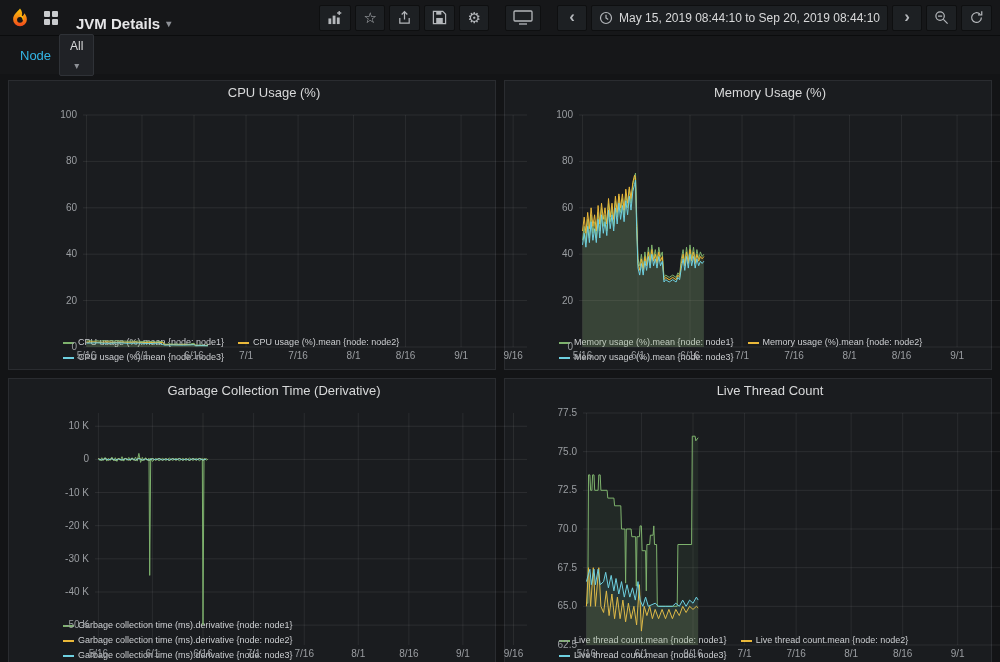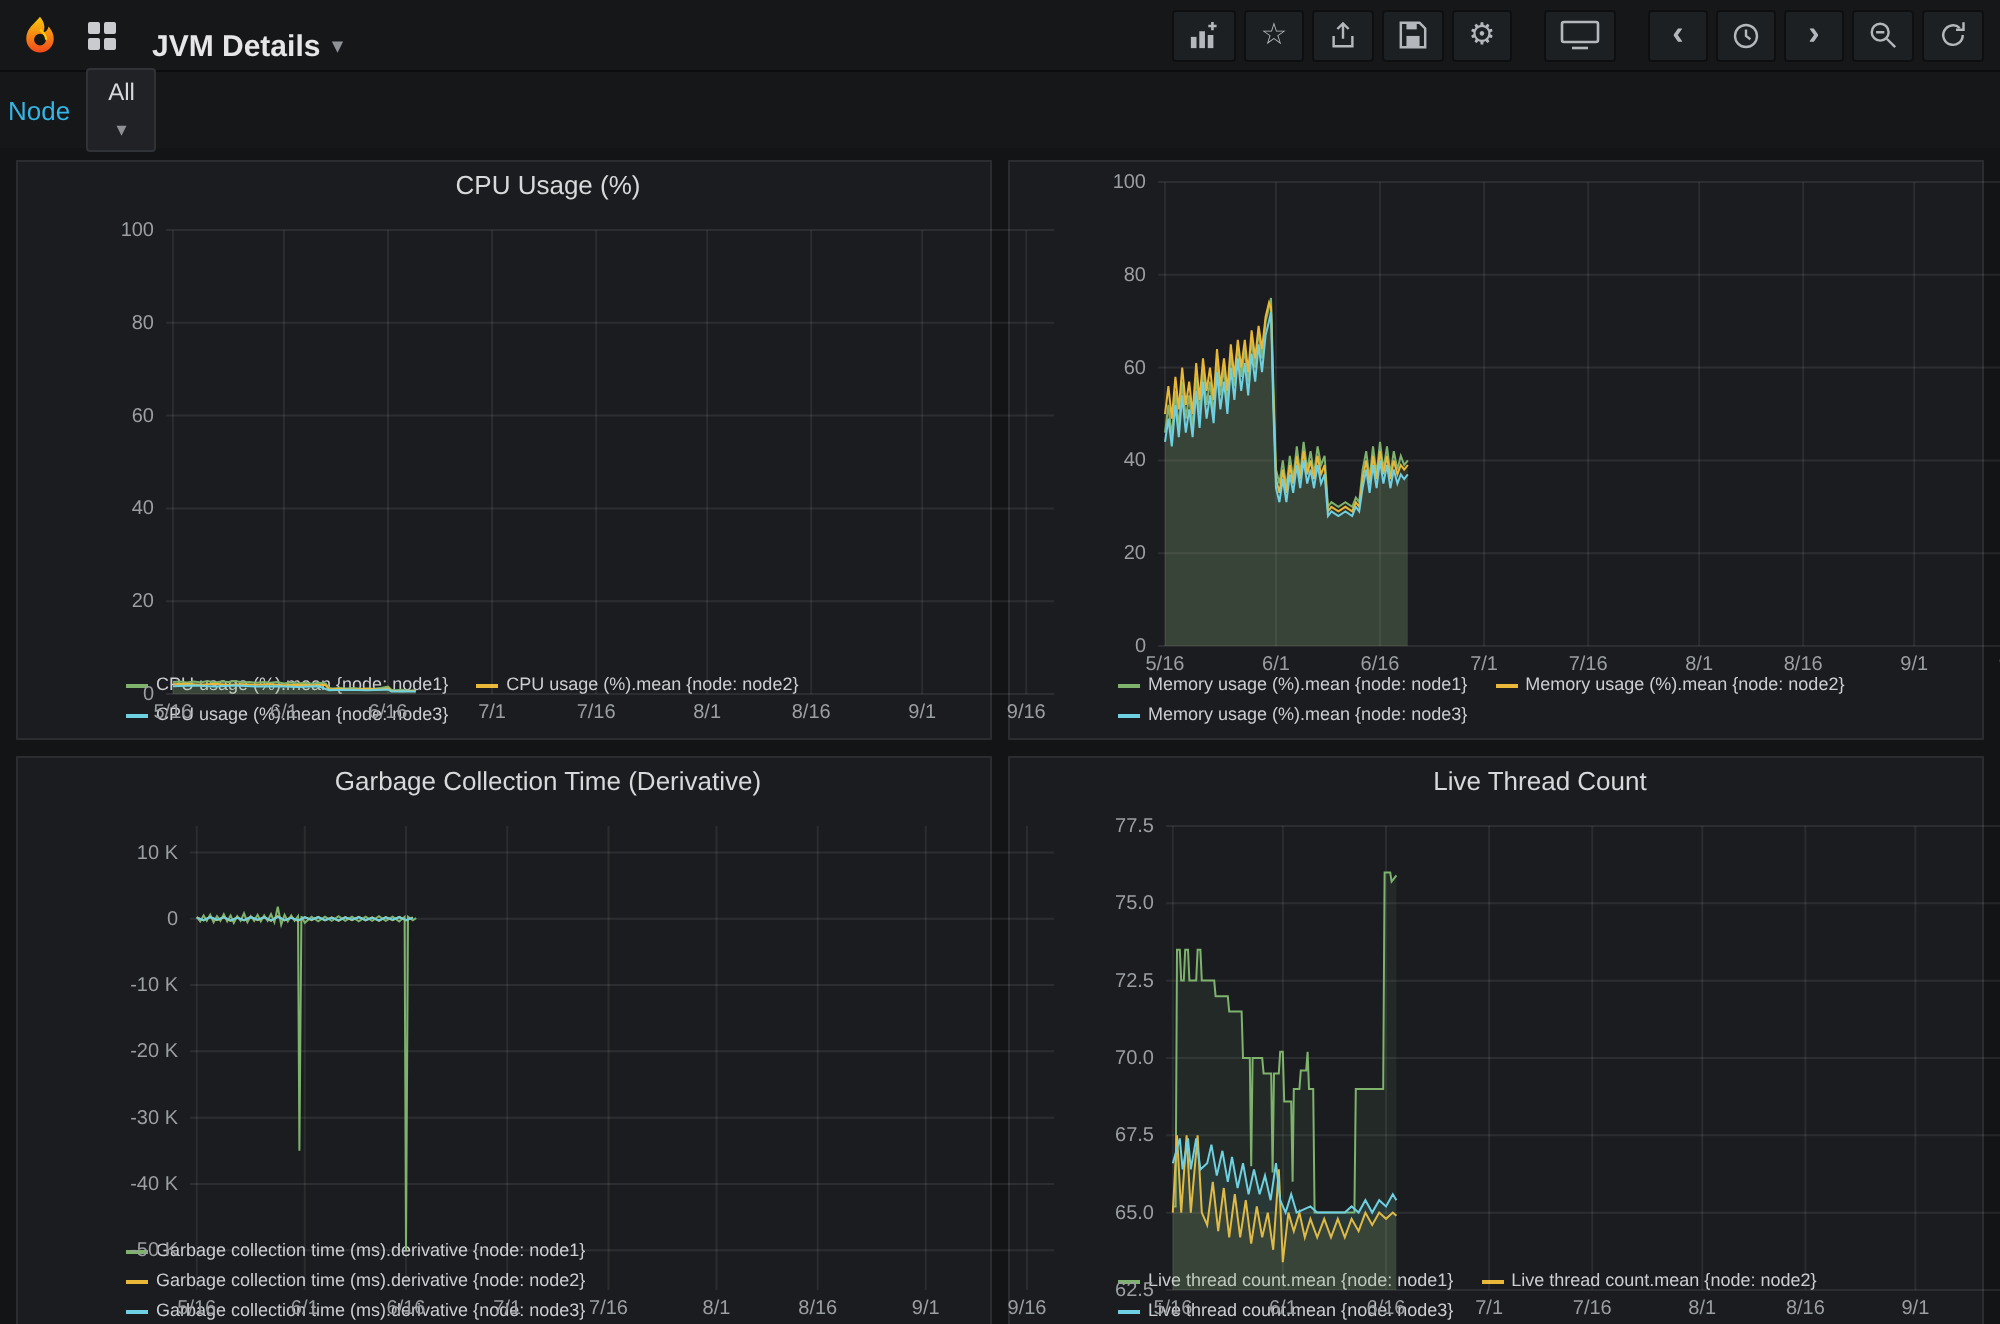--- a/index.html
+++ b/index.html
@@ -27,21 +27,21 @@
     background:#1d2023; border:1px solid #0e0f10; border-radius:2px;
     color:#b4b7bb; display:flex; align-items:center; justify-content:center;
     font-size:14px; cursor:pointer; font-family:inherit;
   }
   .icon-btn svg { display:block; }
   .glyph { font-size:15px; line-height:1; }
   .chev { font-size:17px; font-weight:700; line-height:1; padding-bottom:2px; }
   .gap-l { margin-left:12px; }
   .time-btn { gap:6px; font-size:12px; color:#d8d9da; white-space:nowrap; }
   
-  .submenu { height:38px; background:#161719; display:flex; align-items:center; gap:8px; padding:0 4px; }
+  .submenu { height:38px; background:#161719; display:flex; align-items:center; gap:8px; padding:0 20px; }
   .var-label { color:#33b5e5; font-size:13px; }
   .var-value {
     background:#202226; border:1px solid #2f3237; border-radius:2px; color:#d8d9da;
     font-size:12px; padding:4px 10px; display:flex; align-items:center; gap:8px;
     cursor:pointer; font-family:inherit;flex-direction:column;
   }
   
   .grid {
     display:grid; grid-template-columns:1fr 1fr; grid-template-rows:290px 290px;
     gap:8px; padding:6px 8px;
@@ -131,20 +131,21 @@
       </button>
 
       <button class="icon-btn gap-l">
         <span class="chev">‹</span>
       </button>
       <button class="icon-btn time-btn">
         <svg width="14" height="14" viewBox="0 0 14 14">
           <circle cx="7" cy="7" r="5.5" fill="none" stroke="#b4b7bb" stroke-width="1.2"></circle>
           <path d="M7 3.8V7l2.2 1.6" fill="none" stroke="#b4b7bb" stroke-width="1.2"></path>
         </svg>
+        <span>May 15, 2019 08:44:10 to Sep 20, 2019 08:44:10</span>
       </button>
       <button class="icon-btn">
         <span class="chev">›</span>
       </button>
       <button class="icon-btn">
         <svg width="15" height="15" viewBox="0 0 16 16">
           <circle cx="6.5" cy="6.5" r="4.5" fill="none" stroke="#b4b7bb" stroke-width="1.3"></circle>
           <path d="M10 10l4.5 4.5M4.3 6.5h4.4" stroke="#b4b7bb" stroke-width="1.3"></path>
         </svg>
       </button>
@@ -215,20 +216,21 @@
             <span class="swatch" style="background: rgb(234, 184, 57);"></span>
             <span>CPU usage (%).mean {node: node2}</span>
           </span>
           <span class="legend-item">
             <span class="swatch" style="background: rgb(110, 208, 224);"></span>
             <span>CPU usage (%).mean {node: node3}</span>
           </span>
         </div>
     </section>
     <section class="panel">
+      <div class="panel-title">Memory Usage (%)</div>
       <div class="chart-area"><svg width="486" height="258">
             <line x1="33.46875" y1="10" x2="33.46875" y2="242" stroke="rgba(255,255,255,0.07)"></line>
             <text x="33.46875" y="254" text-anchor="middle" fill="#9b9ea2" font-size="10">5/16</text>
             <line x1="88.96875" y1="10" x2="88.96875" y2="242" stroke="rgba(255,255,255,0.07)"></line>
             <text x="88.96875" y="254" text-anchor="middle" fill="#9b9ea2" font-size="10">6/1</text>
             <line x1="141" y1="10" x2="141" y2="242" stroke="rgba(255,255,255,0.07)"></line>
             <text x="141" y="254" text-anchor="middle" fill="#9b9ea2" font-size="10">6/16</text>
             <line x1="193.03125" y1="10" x2="193.03125" y2="242" stroke="rgba(255,255,255,0.07)"></line>
             <text x="193.03125" y="254" text-anchor="middle" fill="#9b9ea2" font-size="10">7/1</text>
             <line x1="245.0625" y1="10" x2="245.0625" y2="242" stroke="rgba(255,255,255,0.07)"></line>

